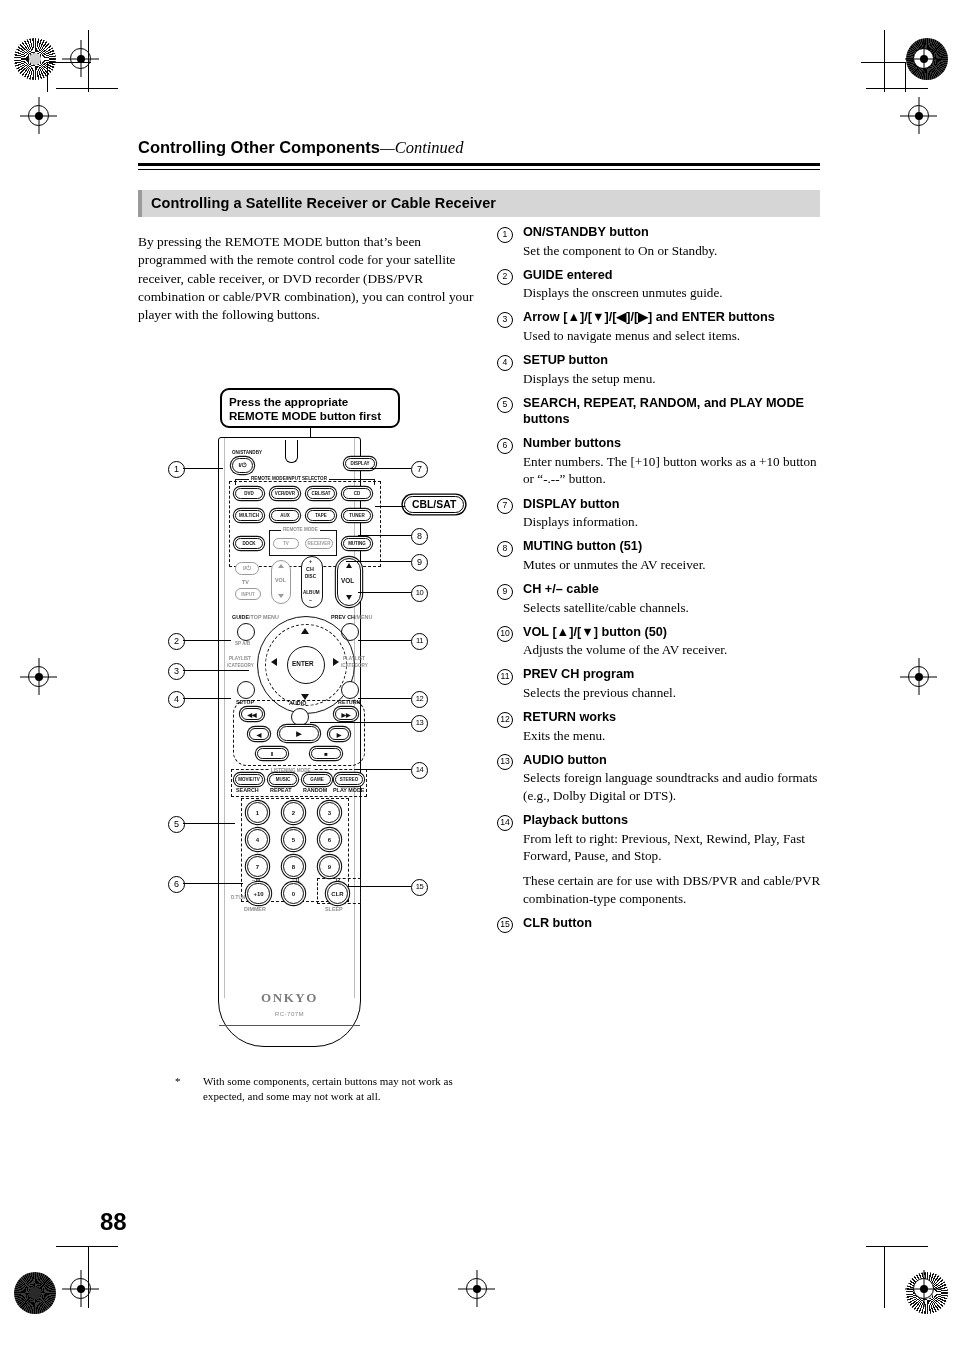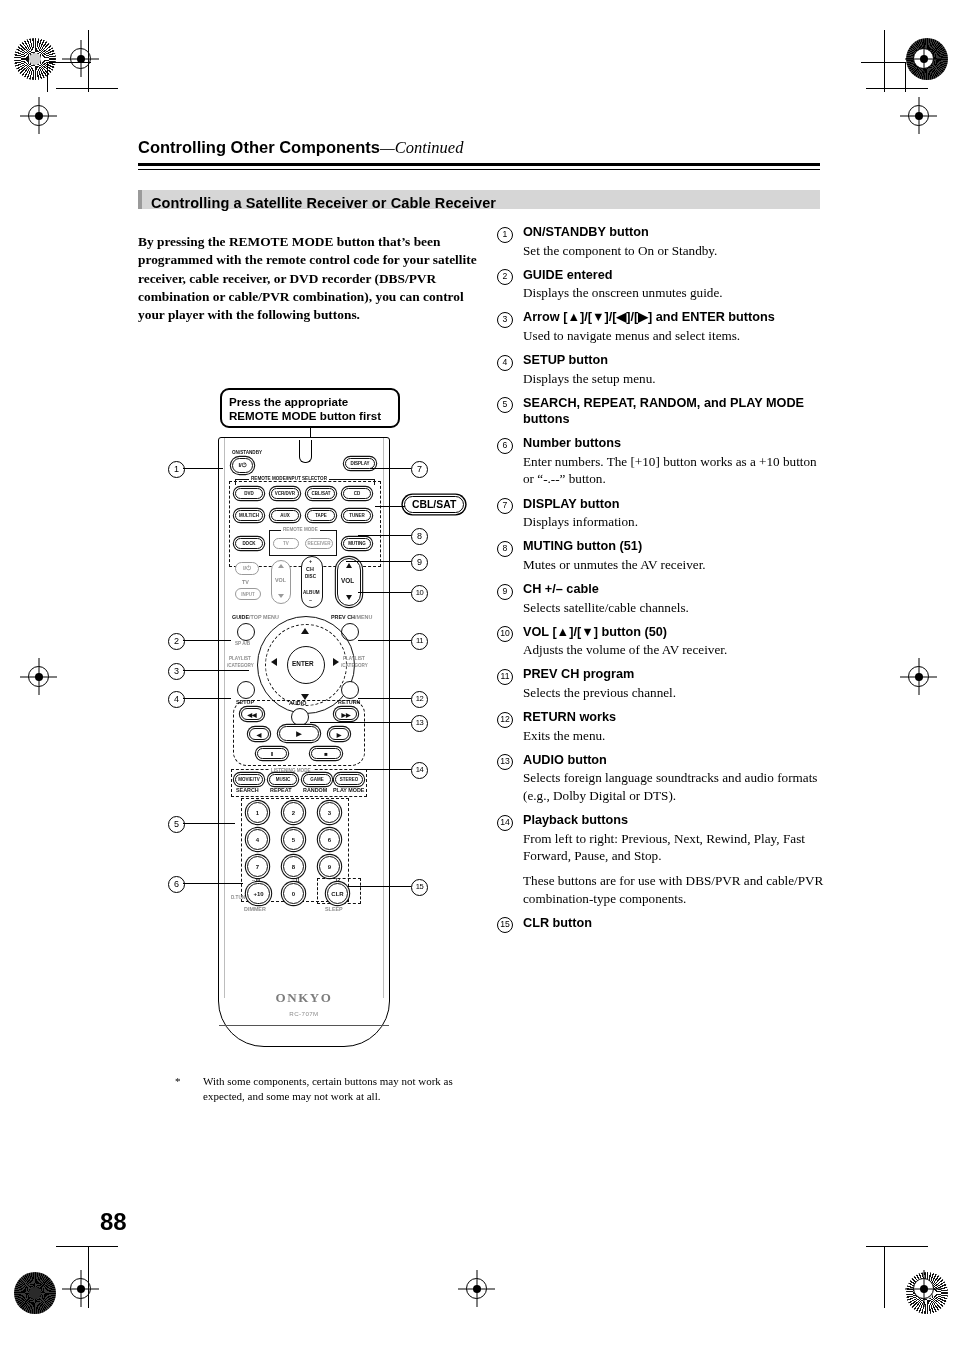--- a/index.html
+++ b/index.html
@@ -23,27 +23,27 @@
 
   
   .page{position:absolute;left:0;top:0;width:954px;height:1351px;}
 
   .title-row{position:absolute;left:138px;top:138px;width:682px;
              font-size:16.5px;font-family:"Liberation Sans",sans-serif;font-weight:bold;}
   .title-row .cont{font-family:"Liberation Serif",serif;font-weight:normal;font-style:italic;}
   .rule-thick{position:absolute;left:138px;top:163px;width:682px;height:2.6px;background:#000;}
   .rule-thin{position:absolute;left:138px;top:168.5px;width:682px;height:1px;background:#000;}
 
-  .band{position:absolute;left:138px;top:190px;width:682px;height:19px;background:#d6d6d6;}
+  .band{position:absolute;left:138px;top:190px;width:682px;height:27px;background:#d6d6d6;}
   .band .edge{position:absolute;left:0;top:0;width:4px;height:100%;background:#9a9a9a;}
   .band h2{margin:0;position:absolute;left:13px;top:5px;font-size:14.5px;
            font-family:"Liberation Sans",sans-serif;font-weight:bold;letter-spacing:.1px;}
 
   .col-left{position:absolute;left:138px;top:233px;width:340px;}
-  .col-left p{margin:0 0 14px 0;font-size:13.4px;line-height:1.37;font-weight:bold;}
+  .col-left p{margin:0 0 14px 0;font-size:13.4px;line-height:1.37;}
 
   
   .col-right{position:absolute;left:497px;top:224px;width:330px;}
   .item{position:relative;padding-left:26px;margin-bottom:7.5px;}
   .num{position:absolute;left:0;top:2.5px;width:14px;height:14px;border:1px solid #000;
        border-radius:50%;font-family:"Liberation Sans",sans-serif;font-size:8.6px;
        line-height:13.4px;text-align:center;font-weight:normal;}
   .item .hd{font-family:"Liberation Sans",sans-serif;font-weight:bold;font-size:12.7px;
             line-height:1.3;}
   .item .bd{font-size:13.2px;line-height:1.34;margin-top:1px;}
@@ -52,21 +52,21 @@
   
   .diagram{position:absolute;left:160px;top:380px;width:320px;height:700px;}
 
   .callout-box{position:absolute;left:60px;top:8px;width:180px;height:40px;
     border:2.2px solid #000;border-radius:9px;background:#fff;
     font-family:"Liberation Sans",sans-serif;font-weight:bold;font-size:11.6px;
     line-height:1.25;padding:5px 7px;box-sizing:border-box;text-align:left;}
   .callout-stem{position:absolute;left:150px;top:48px;width:1.2px;height:72px;background:#000;}
 
   
-  .remote{position:absolute;left:58px;top:57px;width:172px;height:610px;
+  .remote{position:absolute;left:58px;top:57px;width:143px;height:610px;
           border:1.6px solid #000;border-top:1.6px solid #000;
           border-radius:3px 3px 46px 46px;background:#fff;box-sizing:border-box;}
   .remote .inner-l{position:absolute;left:5px;top:0;width:1px;height:560px;background:#bdbdbd;}
   .remote .inner-r{position:absolute;right:5px;top:0;width:1px;height:560px;background:#bdbdbd;}
   .ir{position:absolute;left:50%;top:2px;width:11px;height:22px;margin-left:-5px;
       border:1.1px solid #000;border-top:none;border-radius:0 0 6px 6px;}
 
   .lbl{position:absolute;font-family:"Liberation Sans",sans-serif;font-weight:bold;
        color:#111;white-space:nowrap;}
   .lbl.tiny{font-size:4.6px;}
@@ -247,21 +247,21 @@
       </div>
     <div class="item">
         <div class="num w">13</div>
         <div class="hd">AUDIO button</div>
         <div class="bd">Selects foreign language soundtracks and audio formats (e.g., Dolby Digital or DTS).</div>
       </div>
     <div class="item">
         <div class="num w">14</div>
         <div class="hd">Playback buttons</div>
         <div class="bd">From left to right: Previous, Next, Rewind, Play, Fast Forward, Pause, and Stop.</div>
-        <div class="bd second">These buttons are for use with DBS/PVR and cable/PVR combination-type components.</div>
+        <div class="bd second">These certain are for use with DBS/PVR and cable/PVR combination-type components.</div>
       </div>
     <div class="item">
         <div class="num w">15</div>
         <div class="hd">CLR button</div>
       </div>
   </div>
 
   <div class="diagram">
 
     <div class="callout-box">

